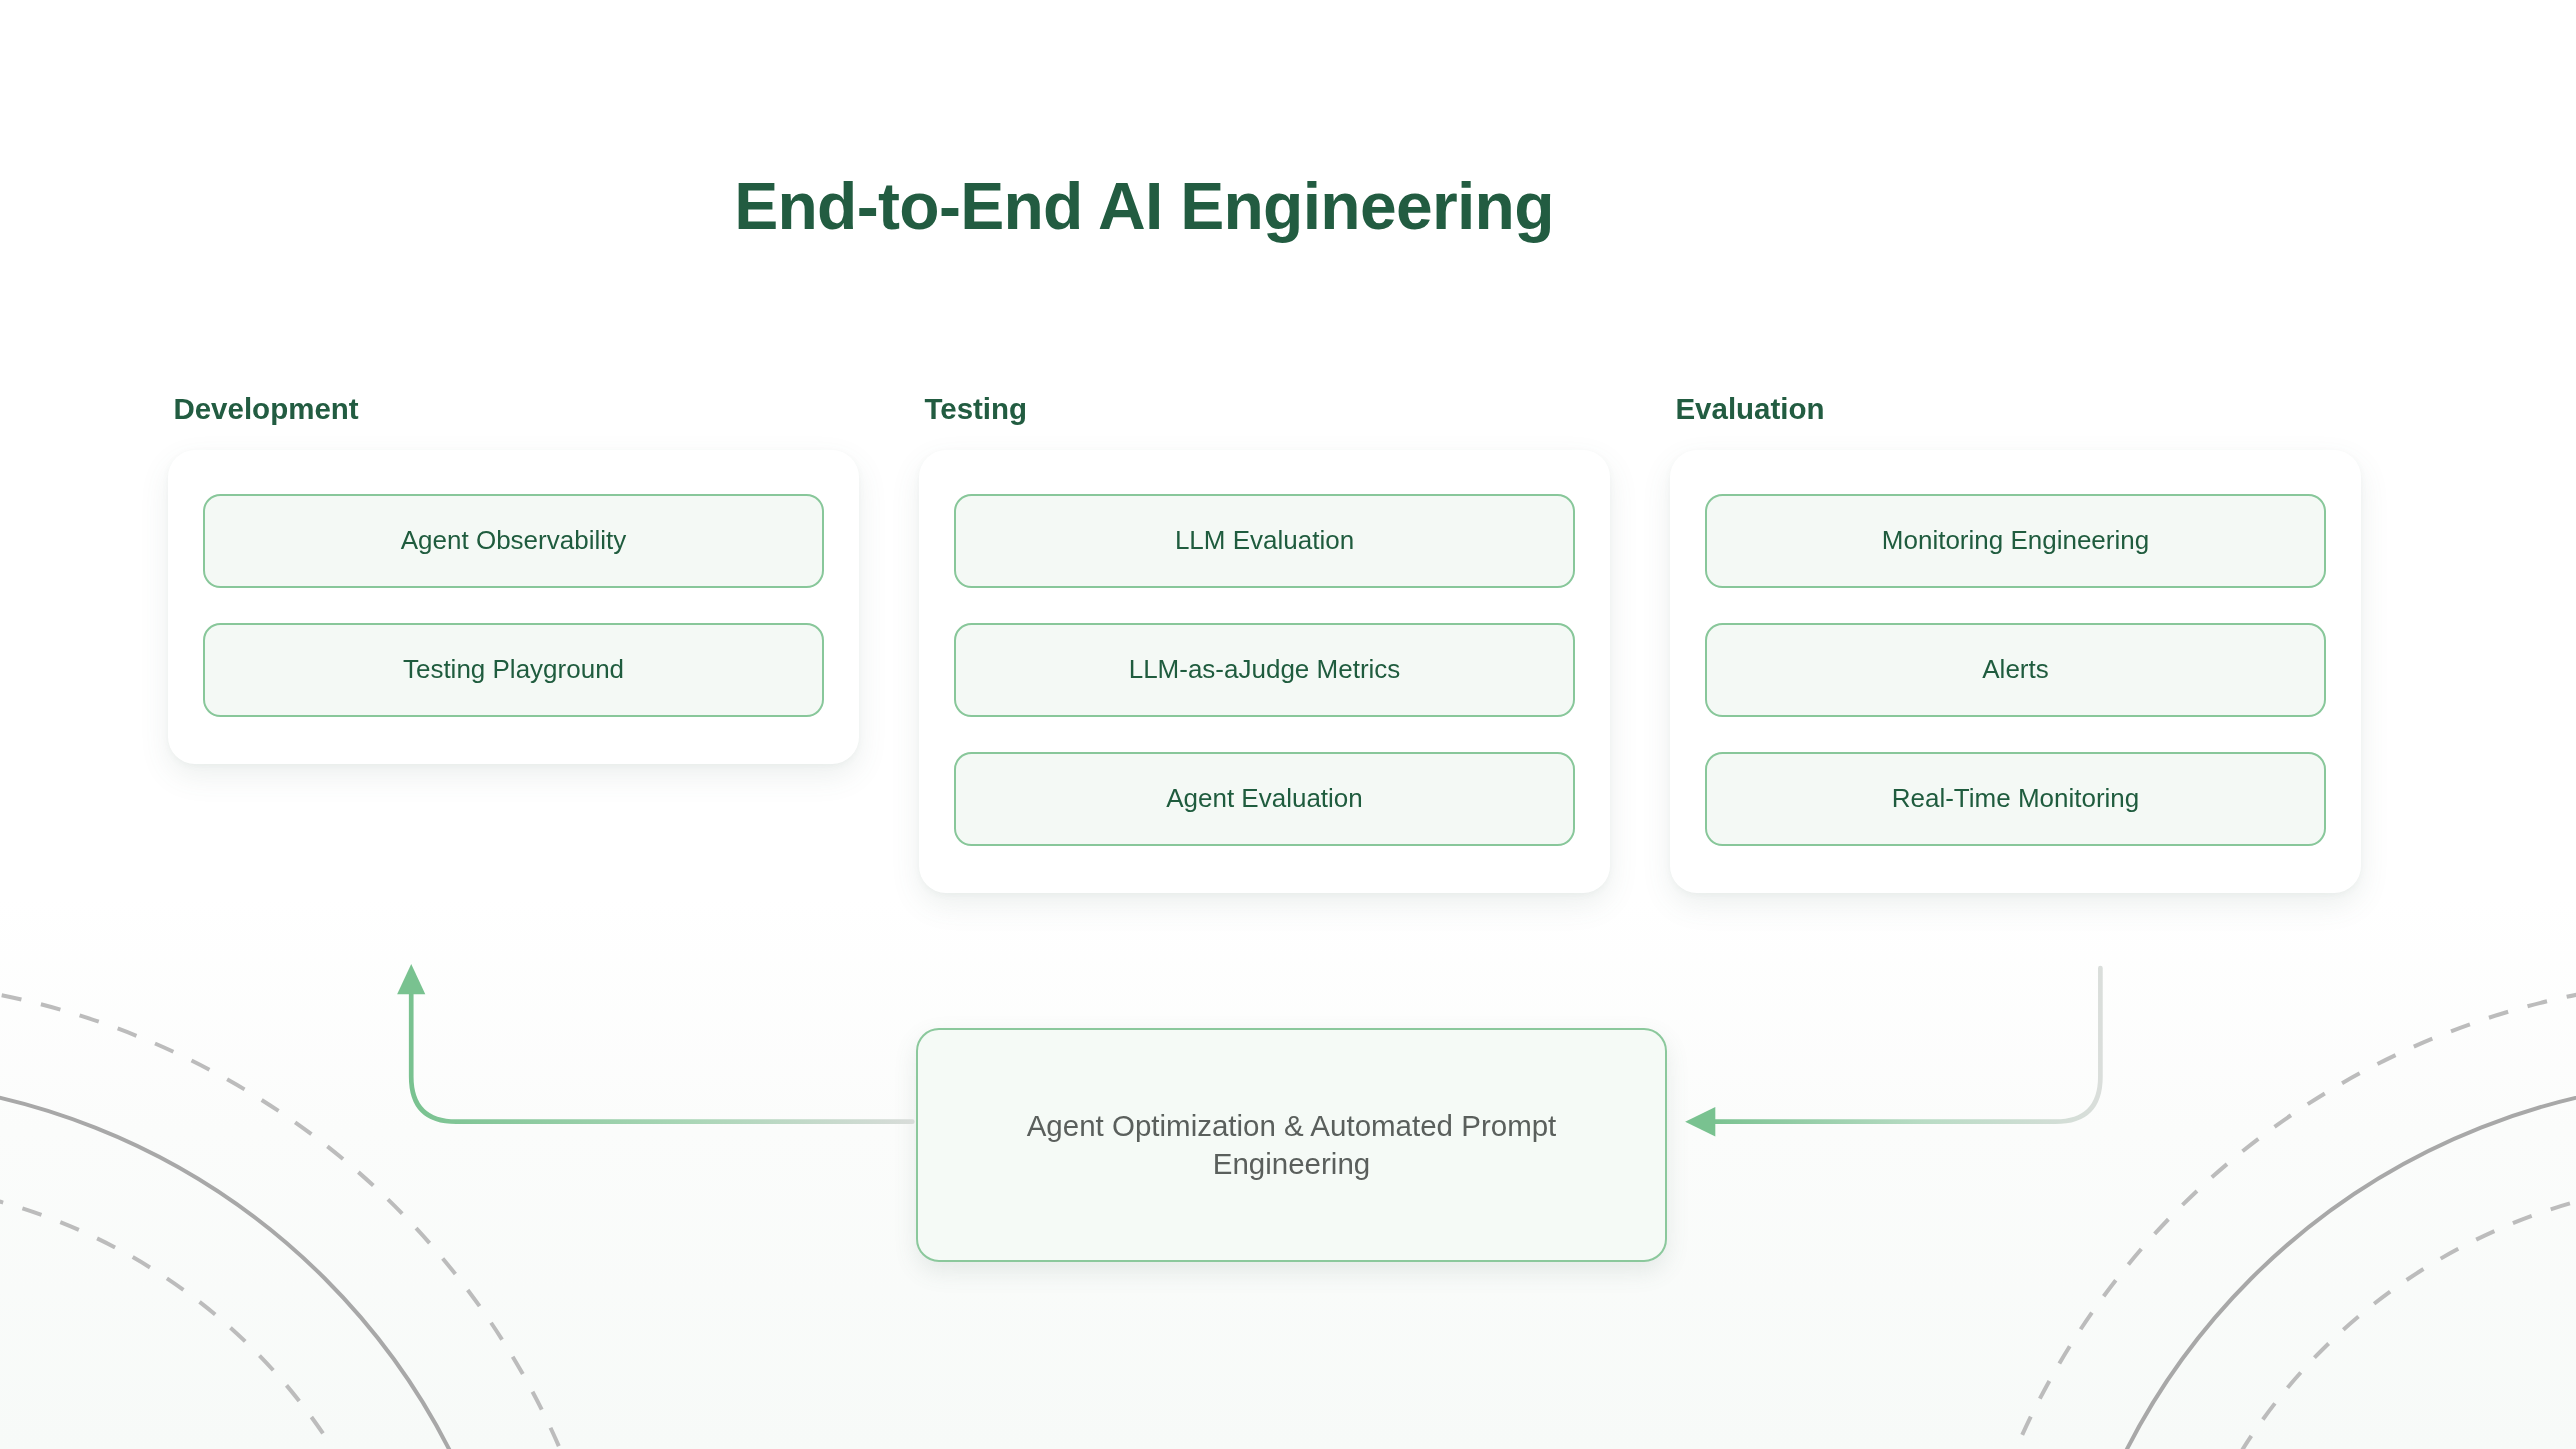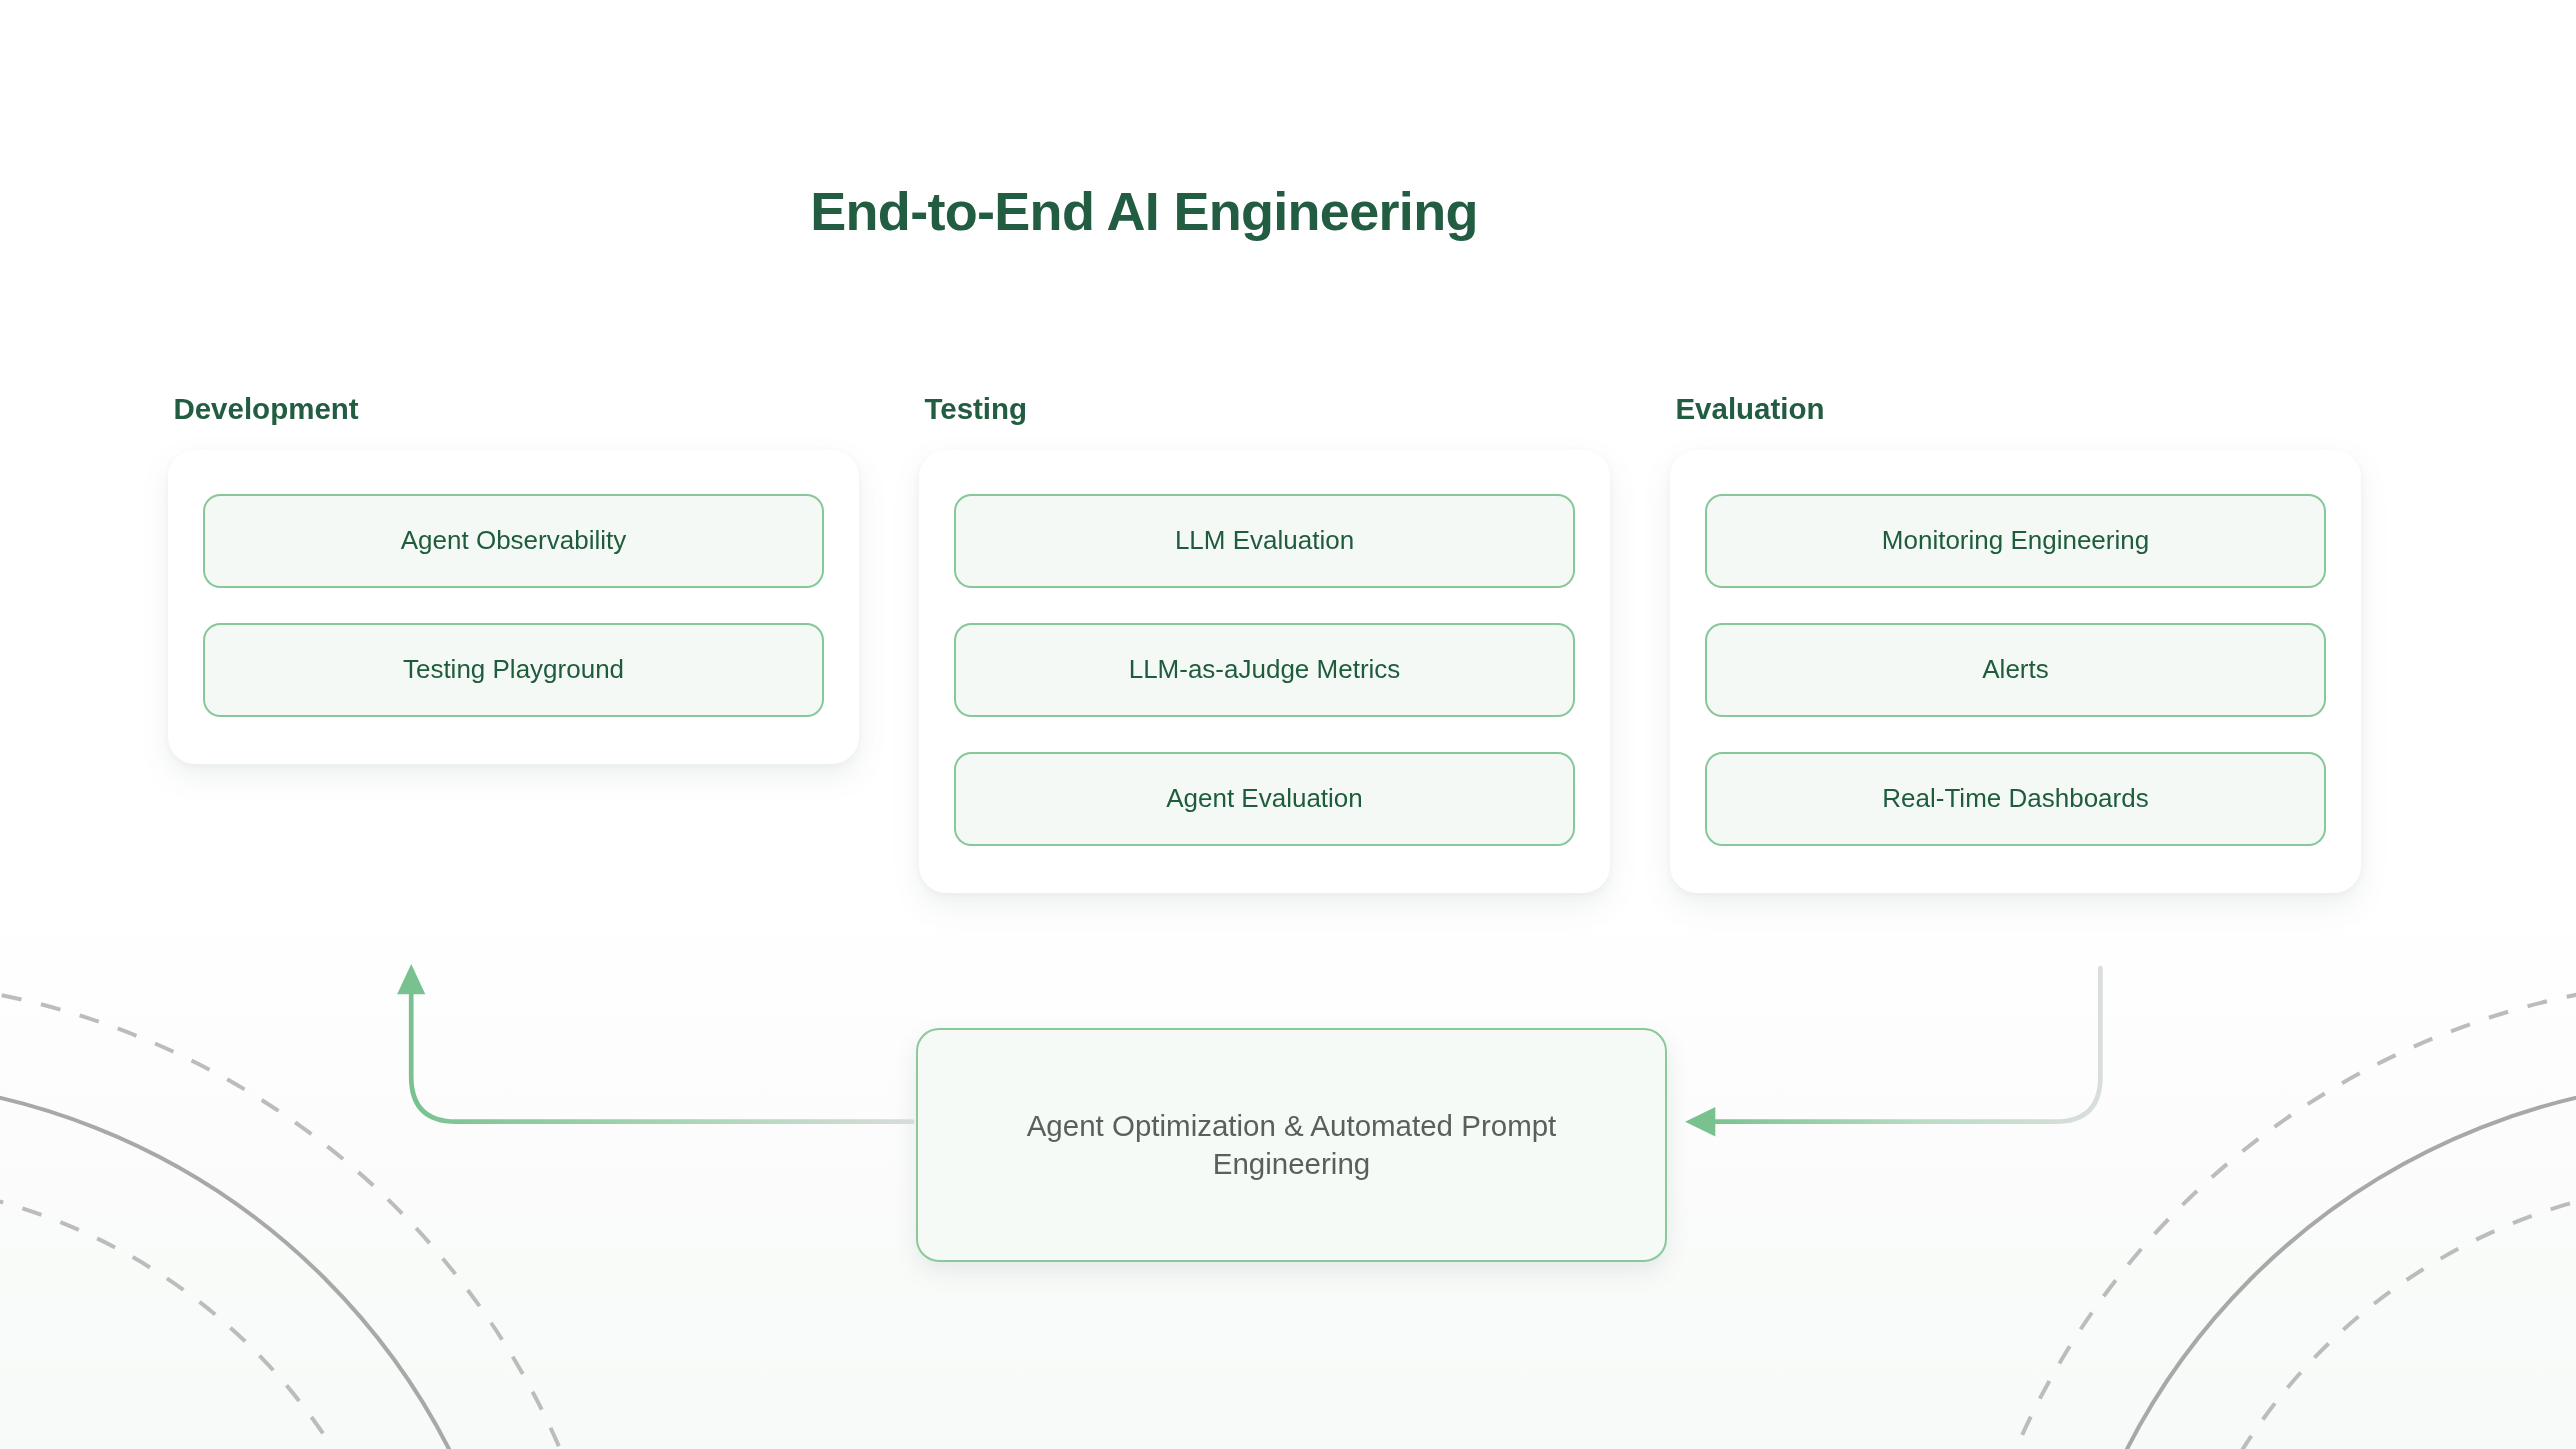--- a/index.html
+++ b/index.html
@@ -21,24 +21,24 @@
     position: absolute;
     left: 0; top: 0;
     width: 2576px; height: 1449px;
     pointer-events: none;
   }
 
   
   #page-title {
     position: absolute;
     left: 0;
-    top: 182px;
+    top: 170px;
     width: 2288px;
     text-align: center;
-    font-size: 54px;
+    font-size: 66px;
     font-weight: bold;
     letter-spacing: -0.7px;
     color: #225c41;
     line-height: 1.1;
   }
 
   
   #columns {
     position: absolute;
     left: 168px;
@@ -153,21 +153,21 @@
         <div class="pill">LLM-as-aJudge Metrics</div>
         <div class="pill">Agent Evaluation</div>
       </div>
     </div>
 
     <div class="column">
       <div class="col-header">Evaluation</div>
       <div class="col-card">
         <div class="pill">Monitoring Engineering</div>
         <div class="pill">Alerts</div>
-        <div class="pill">Real-Time Dashboards</div>
+        <div class="pill">Real-Time Monitoring</div>
       </div>
     </div>
 
   </div>
 
   <div id="feedback-box">
     <div id="feedback-label">Agent Optimization &amp; Automated Prompt Engineering</div>
   </div>
 
   <svg id="connectors" viewBox="0 0 3840 2160" preserveAspectRatio="none">

